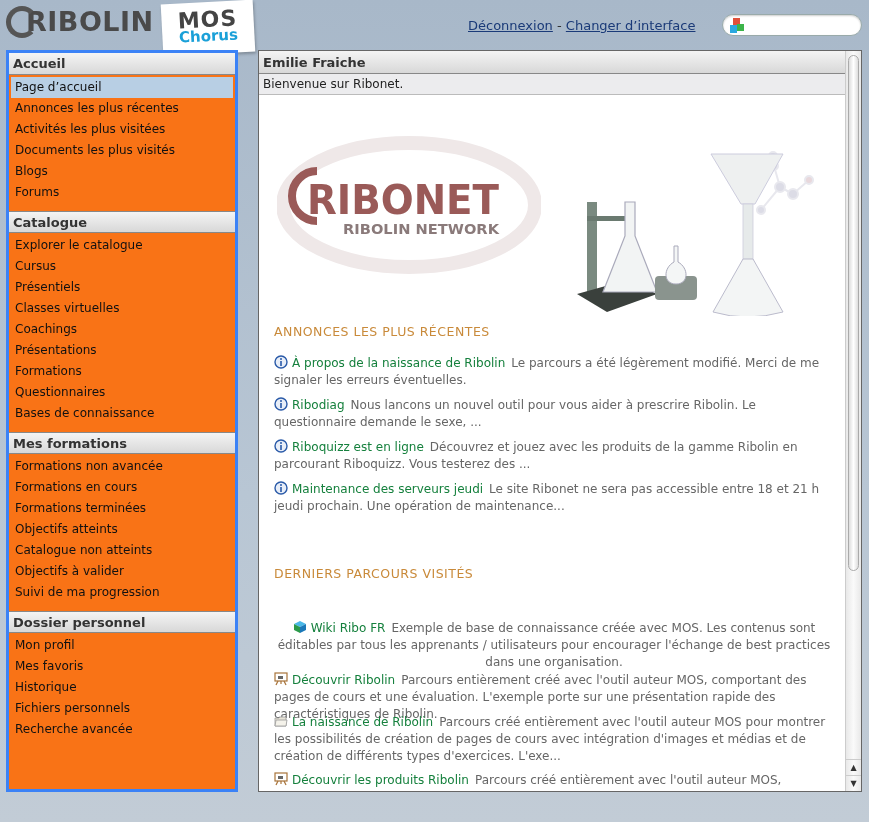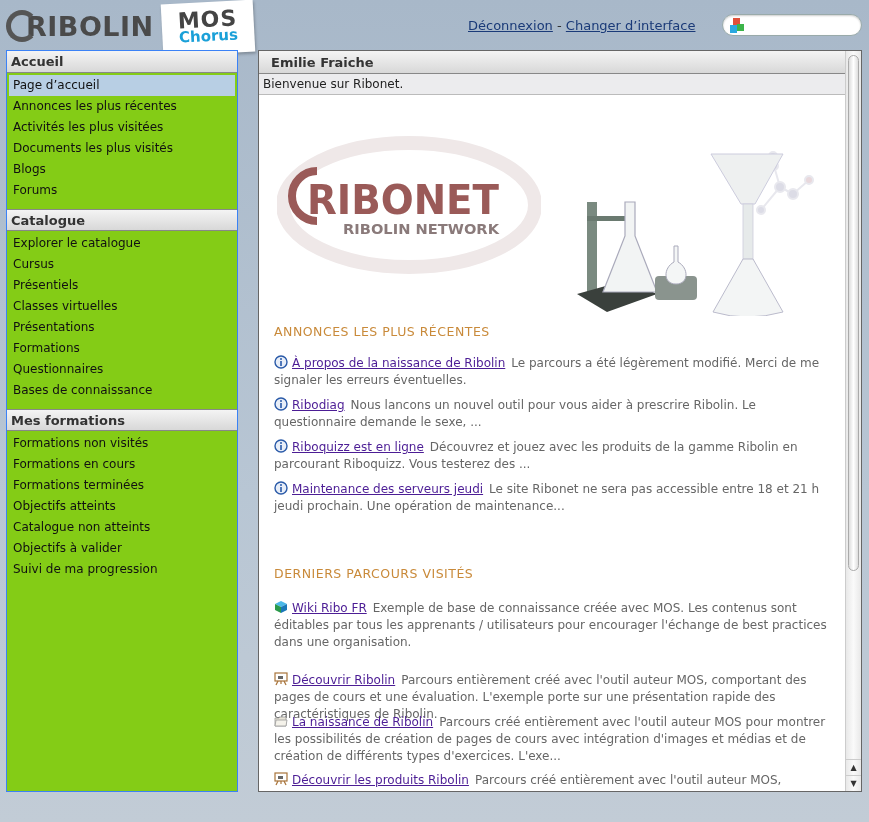--- a/index.html
+++ b/index.html
@@ -7,21 +7,21 @@
   body {
     font-family: "DejaVu Sans", sans-serif;
     font-size: 12px;
     background: linear-gradient(180deg, #a8b8c9 0%, #b8c6d4 60%, #c2ccd6 100%);
     position: relative;
     color: #111;
   }
   
   .logo-ribolin {
     position: absolute; left: 6px; top: 6px; height: 36px;
-    display: flex; align-items: flex-end;
+    display: flex; align-items: flex-start;
   }
   .logo-ribolin .circ {
     width: 32px; height: 32px; border-radius: 50%;
     border: 5px solid #555; border-right-color: transparent;
     position: relative; margin-right: -12px;
   }
   .logo-ribolin .txt {
     font-family: "DejaVu Sans", sans-serif; font-weight: bold;
     font-size: 27px; color: #4a4a4a; letter-spacing: 0.5px;
   }
@@ -45,21 +45,21 @@
   }
   .search-box .cube { position: absolute; left: 6px; top: 3px; width: 16px; height: 16px; }
   .search-box input {
     position: absolute; left: 24px; top: 2px; width: 110px; height: 16px;
     border: none; outline: none; font-size: 11px; background: transparent;
   }
 
   
   .sidebar {
     position: absolute; left: 6px; top: 50px; width: 232px; height: 742px;
-    background: #84cc16; border: 1px solid #3b82f6;
+    background: #f97316; border: 3px solid #3b82f6;
   }
   .sec-head {
     height: 22px; line-height: 22px; padding-left: 4px;
     font-weight: bold; font-size: 13px; color: #333;
     background: linear-gradient(180deg, #f4f4f4 0%, #d8d8d8 100%);
     border-bottom: 1px solid #888;
   }
   .sec-head.not-first { border-top: 1px solid #888; }
   .sec-items { padding: 2px 2px 8px 2px; }
   .sec-item {
@@ -67,40 +67,40 @@
     cursor: pointer; white-space: nowrap;
   }
   .sec-item.active { background: #b8cfe4; }
 
   
   .main {
     position: absolute; left: 258px; top: 50px; width: 604px; height: 742px;
     background: #fff; border: 1px solid #666; overflow: hidden;
   }
   .main-head {
-    height: 23px; line-height: 23px; padding-left: 12px;
+    height: 23px; line-height: 23px; padding-left: 4px;
     font-weight: bold; font-size: 13px; color: #333;
     background: linear-gradient(180deg, #f4f4f4 0%, #d8d8d8 100%);
     border-bottom: 1px solid #888;
   }
   .main-sub {
     height: 21px; line-height: 21px; padding-left: 4px; font-size: 12px; color: #222;
     background: #ececee; border-bottom: 1px solid #bbb;
   }
   .content { position: absolute; left: 0; top: 45px; right: 16px; bottom: 0; }
   .banner { position: relative; height: 218px; text-align: right; }
   .ribonet-logo { position: absolute; left: 18px; top: 40px; width: 264px; height: 138px; }
   .lab-img { position: absolute; left: 318px; top: 48px; width: 270px; height: 172px; }
 
   .section-title {
     position: absolute; left: 15px; font-size: 12.5px; color: #c98a3a; letter-spacing: 0.5px;
   }
   .entry { position: absolute; left: 15px; width: 560px; font-size: 12px; line-height: 17px; color: #666; }
   .entry .ic { display: inline-block; width: 14px; height: 14px; vertical-align: -2px; margin-right: 4px; }
-  .entry a { color: #4c1d95; text-decoration: underline; cursor: pointer; margin-right: 6px; }
+  .entry a { color: #15803d; cursor: pointer; margin-right: 6px; }
 
   
   .scrollbar {
     position: absolute; right: 0; top: 0; width: 16px; height: 740px;
     background: linear-gradient(90deg, #e8e8e8, #fafafa, #e8e8e8);
     border-left: 1px solid #ccc;
   }
   .thumb {
     position: absolute; left: 2px; top: 4px; width: 11px; height: 516px;
     border: 1px solid #aaa; border-radius: 6px;
@@ -154,36 +154,47 @@
       <div class="sec-item">Forums</div>
     </div>
   </div>
   <div>
     <div class="sec-head not-first">Catalogue</div>
     <div class="sec-items">
       <div class="sec-item">Explorer le catalogue</div>
       <div class="sec-item">Cursus</div>
       <div class="sec-item">Présentiels</div>
       <div class="sec-item">Classes virtuelles</div>
+      <div class="sec-item">Coachings</div>
       <div class="sec-item">Présentations</div>
       <div class="sec-item">Formations</div>
       <div class="sec-item">Questionnaires</div>
       <div class="sec-item">Bases de connaissance</div>
     </div>
   </div>
   <div>
     <div class="sec-head not-first">Mes formations</div>
     <div class="sec-items">
-      <div class="sec-item">Formations non visités</div>
+      <div class="sec-item">Formations non avancée</div>
       <div class="sec-item">Formations en cours</div>
       <div class="sec-item">Formations terminées</div>
       <div class="sec-item">Objectifs atteints</div>
       <div class="sec-item">Catalogue non atteints</div>
       <div class="sec-item">Objectifs à valider</div>
       <div class="sec-item">Suivi de ma progression</div>
+    </div>
+  </div>
+  <div>
+    <div class="sec-head not-first">Dossier personnel</div>
+    <div class="sec-items">
+      <div class="sec-item">Mon profil</div>
+      <div class="sec-item">Mes favoris</div>
+      <div class="sec-item">Historique</div>
+      <div class="sec-item">Fichiers personnels</div>
+      <div class="sec-item">Recherche avancée</div>
     </div>
   </div>
 </div>
 
 <div class="main">
   <div class="main-head">Emilie Fraiche</div>
   <div class="main-sub">Bienvenue sur Ribonet.</div>
 
   <div class="content">
     <div class="banner">
@@ -250,21 +261,21 @@
     <div class="entry" style="top:385px;">
       <svg class="ic" viewBox="0 0 14 14">
           <circle cx="7" cy="7" r="6" fill="#e8eef8" stroke="#2a5aa8" stroke-width="1.4"></circle>
           <rect x="6.2" y="6" width="1.6" height="5" fill="#2a5aa8"></rect>
           <circle cx="7" cy="4" r="1" fill="#2a5aa8"></circle>
         </svg><a>Maintenance des serveurs jeudi</a><span>Le site Ribonet ne sera pas accessible entre 18 et 21 h jeudi prochain. Une opération de maintenance...</span>
     </div>
 
     <div class="section-title" style="top:470px;">DERNIERS PARCOURS VISITÉS</div>
 
-    <div class="entry" style="top:504px;">
+    <div class="entry" style="top:524px;text-align:center;">
       <svg class="ic" viewBox="0 0 14 14">
           <polygon points="7,1 13,4 7,7 1,4" fill="#4ab8e8"></polygon>
           <polygon points="1,4 7,7 7,13 1,10" fill="#2a9a4a"></polygon>
           <polygon points="13,4 7,7 7,13 13,10" fill="#1a78b8"></polygon>
         </svg><a>Wiki Ribo FR</a><span>Exemple de base de connaissance créée avec MOS. Les contenus sont éditables par tous les apprenants / utilisateurs pour encourager l'échange de best practices dans une organisation.</span>
     </div>
     <div class="entry" style="top:576px;">
       <svg class="ic" viewBox="0 0 14 14">
           <rect x="1" y="1" width="12" height="8" fill="#fff" stroke="#a8743a" stroke-width="1.2"></rect>
           <rect x="4" y="4" width="5" height="3" fill="#666"></rect>

